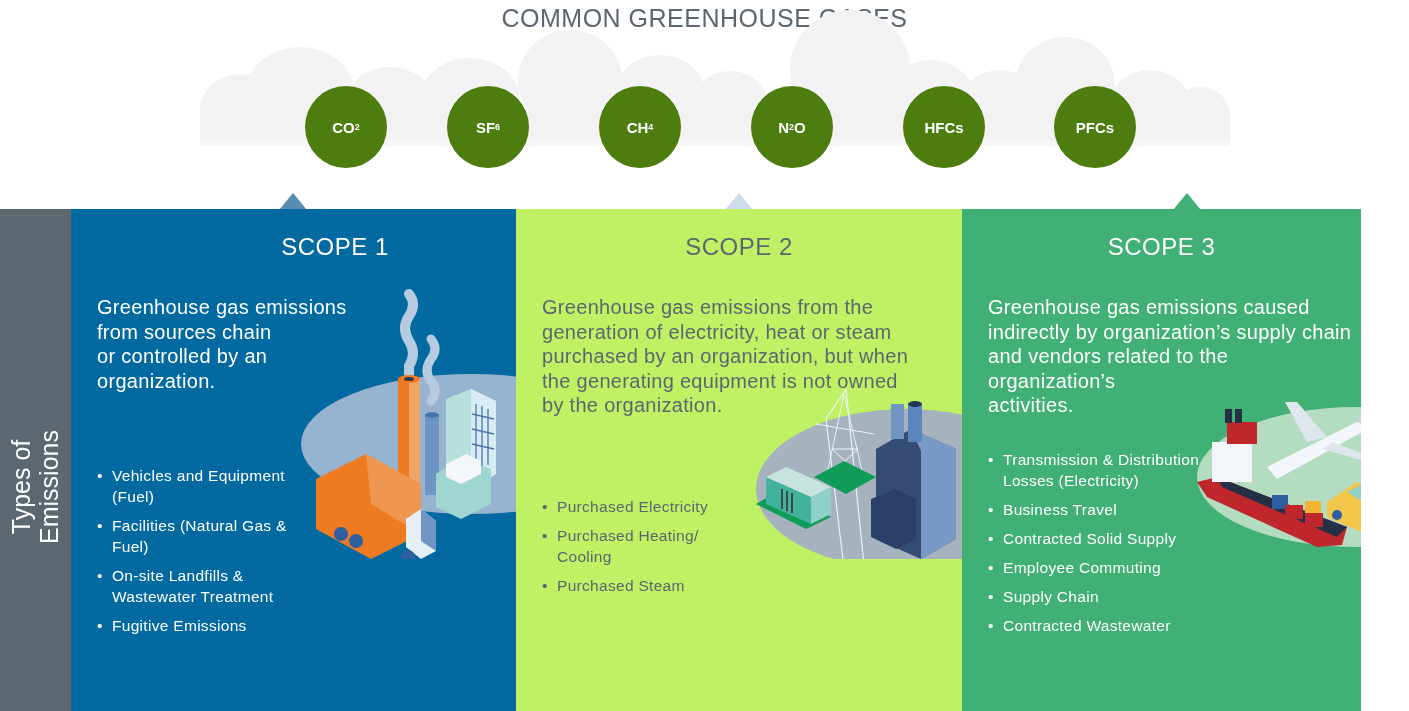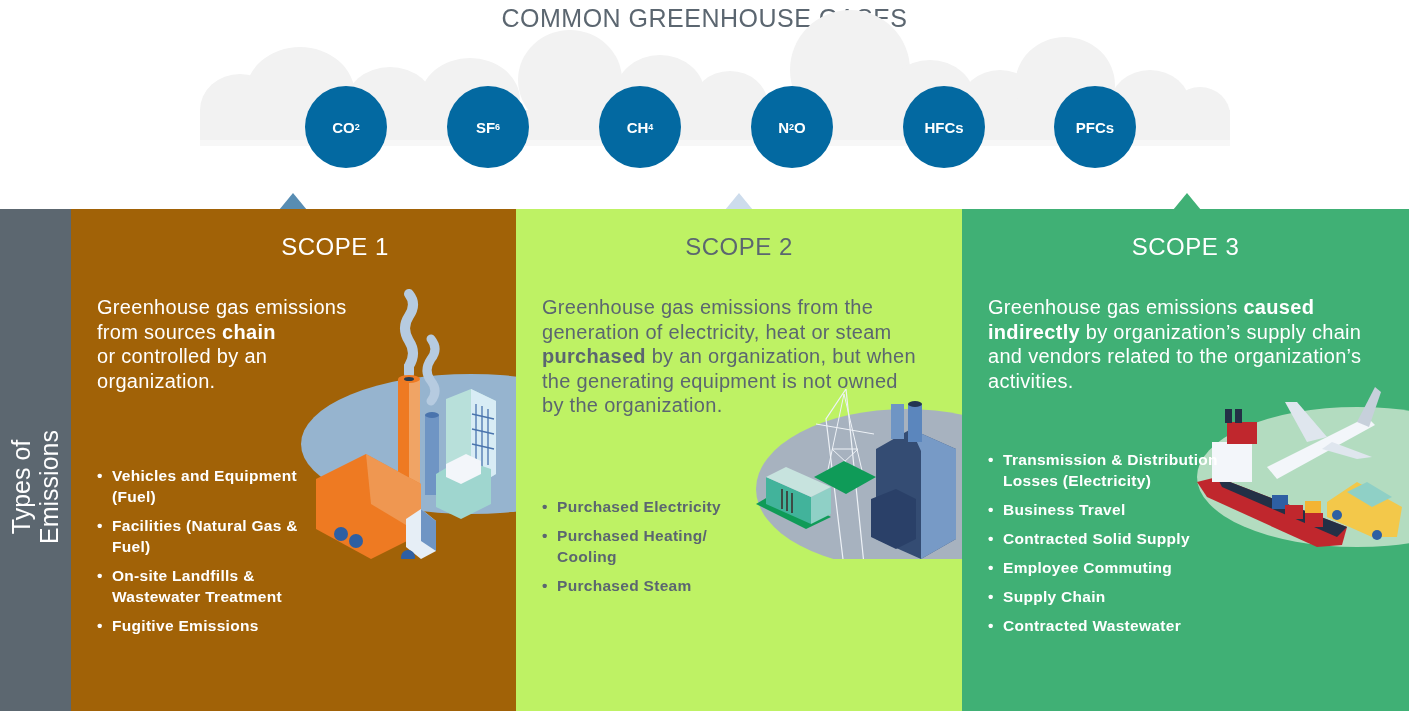--- a/index.html
+++ b/index.html
@@ -8,47 +8,47 @@
 
   .main-title {
     position: absolute; top: 4px; left: 0; width: 100%;
     text-align: center; font-size: 25px; color: #5b6670; letter-spacing: 0.5px;
   }
 
   .cloud-layer { position: absolute; left: 0; top: 0; width: 1409px; height: 200px; }
 
   .gas {
     position: absolute; top: 86px; width: 82px; height: 82px; border-radius: 50%;
-    background: #0369a1; color: #ffffff; font-weight: bold; font-size: 15px;
+    background: #4d7c0f; color: #ffffff; font-weight: bold; font-size: 15px;
     display: flex; align-items: center; justify-content: center;
   }
   .gas sub { font-size: 9px; vertical-align: -3px; line-height: 0; }
 
   .pointer { position: absolute; top: 193px; width: 0; height: 0;
     border-left: 14px solid transparent; border-right: 14px solid transparent; border-bottom: 17px solid; }
 
   .side-band {
     position: absolute; left: 0; top: 209px; width: 71px; height: 502px; background: #5c6770;
   }
   .side-label {
     position: absolute; left: 35px; top: 487px; transform: translate(-50%, -50%) rotate(-90deg);
     width: 200px; text-align: center; color: #ffffff; font-size: 25px; line-height: 28px;
   }
 
   .scope { position: absolute; top: 209px; height: 502px; overflow: hidden; }
-  .scope1 { left: 71px; width: 528px; background: #a16207; color: #ffffff; }
+  .scope1 { left: 71px; width: 528px; background: #0369a1; color: #ffffff; }
   .scope2 { left: 516px; width: 446px; background: #bef264; color: #5b6670; }
-  .scope3 { left: 962px; width: 447px; background: #40b075; color: #ffffff; padding-left: 48px; }
+  .scope3 { left: 962px; width: 399px; background: #40b075; color: #ffffff; padding-left: 48px; }
 
   .scope-title { position: absolute; top: 24px; left: 0; width: 100%; text-align: center; font-size: 24px; letter-spacing: 0.5px; }
   .scope-desc { position: absolute; top: 86px; left: 26px; font-size: 20px; line-height: 24.5px; letter-spacing: 0.3px; }
-  .scope-desc b { font-weight: bold; margin-top: 8px; }
+  .scope-desc b { font-weight: normal; margin-top: 8px; }
 
   .bullets { position: absolute; list-style: none; font-size: 15.5px; line-height: 21px; letter-spacing: 0.3px; }
-  .bullets li { position: relative; padding-left: 15px; margin-bottom: 8px; font-weight: bold; }
+  .bullets li { position: relative; padding-left: 15px; margin-bottom: 8px; }
   .bullets li::before { content: "•"; position: absolute; left: 0; top: 0; }
 
   .scope1 .bullets { top: 256px; left: 26px; width: 230px; }
   .scope2 .bullets { top: 287px; left: 26px; width: 200px; }
   .scope3 .bullets { top: 240px; left: 26px; width: 230px; }
   .scope3 .bullets li { margin-bottom: 8px; }
 
   .illus { position: absolute; }
 </style>
 </head>

